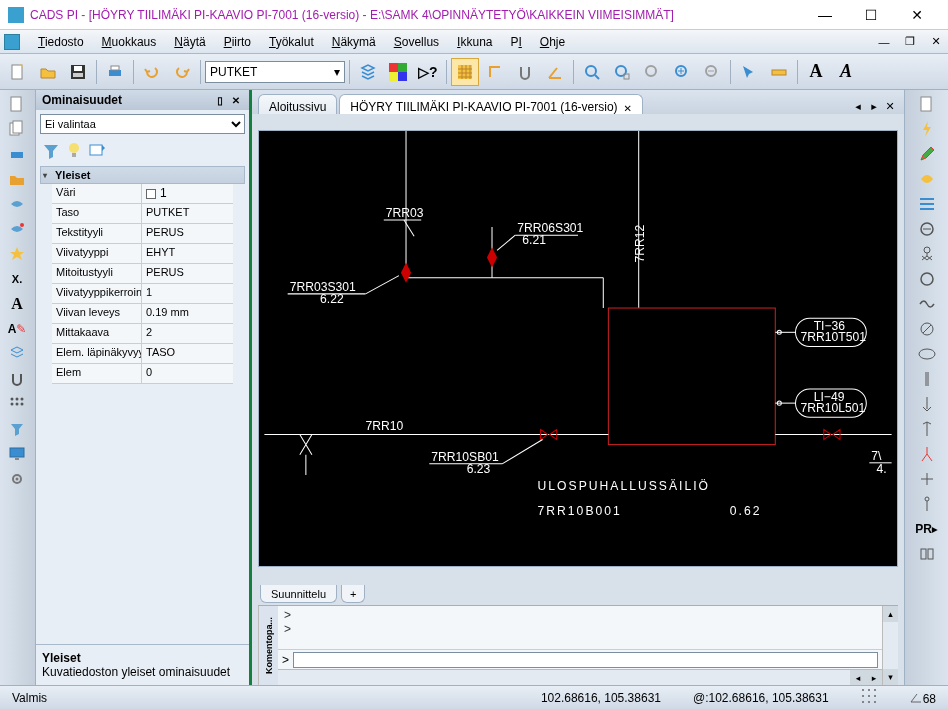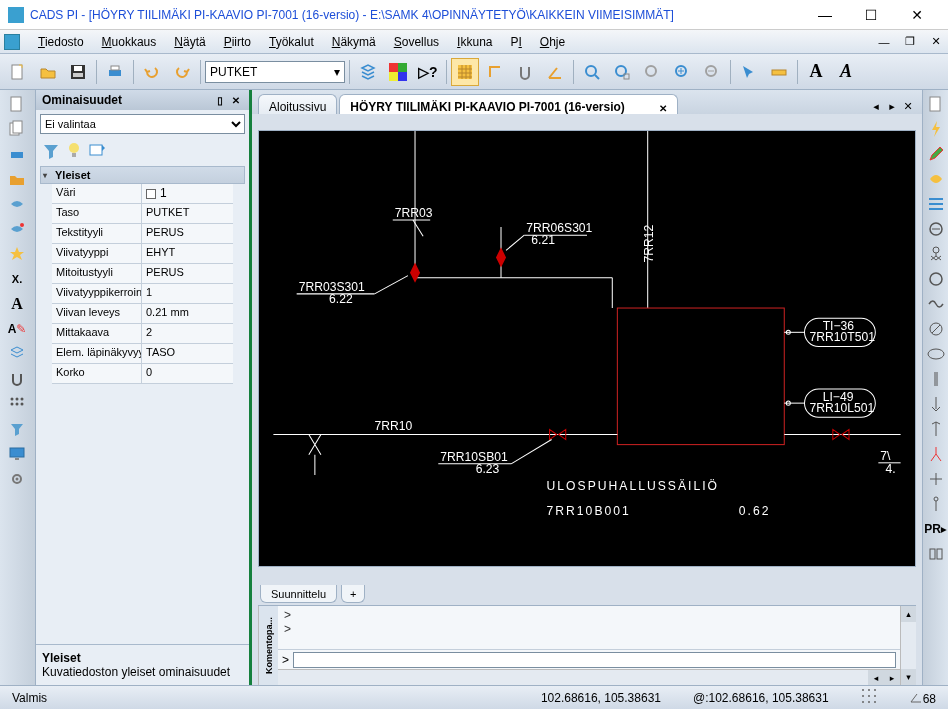--- a/index.html
+++ b/index.html
@@ -1,20 +1,20 @@
 <!DOCTYPE html>
 <html><head>
 <meta charset="utf-8">
 <style>
 * { margin: 0; padding: 0; box-sizing: border-box; font-family: "Segoe UI", Tahoma, sans-serif; font-size: 12px; }
 body { width: 948px; height: 709px; background: #e8e8e8; overflow: hidden; display: flex; flex-direction: column; }
 
 .titlebar { height: 30px; background: #fff; display: flex; align-items: center; padding: 0 8px; border-bottom: 1px solid #ccc; }
 .titlebar .icon { width: 16px; height: 16px; background: #3aa0d0; margin-right: 6px; }
-.titlebar .title { flex: 1; font-size: 12px; color: #1d4ed8; }
+.titlebar .title { flex: 1; font-size: 12px; color: #a21caf; }
 .titlebar .winctrl { width: 46px; height: 30px; display: flex; align-items: center; justify-content: center; font-size: 14px; cursor: pointer; }
 
 .menubar { height: 24px; background: linear-gradient(#f4f6f9,#dce5ef); display: flex; align-items: center; padding: 0 4px; border-bottom: 1px solid #a8b9cc; gap: 10px; }
 .menubar .appicon { width: 16px; height: 16px; background: #3aa0d0; border: 1px solid #2a80a0; margin-right: 4px; }
 .menubar .menuitem { padding: 2px 4px; cursor: pointer; }
 .menubar .menuitem u { text-decoration: underline; }
 .menubar .spacer { flex: 1; }
 .menubar .mdibtn { width: 16px; height: 16px; font-size: 11px; display: flex; align-items: center; justify-content: center; cursor: pointer; }
 
 .toolbar { height: 36px; background: linear-gradient(#e8eef5,#cfd9e6); border-bottom: 1px solid #9fb1c5; display: flex; align-items: center; padding: 0 4px; gap: 2px; }
@@ -38,21 +38,21 @@
 .prop-grid { margin: 0 16px; }
 .prop-row { display: flex; border-bottom: 1px solid #c4cfdb; height: 20px; background: #f4f7fa; }
 .prop-row .k { width: 90px; padding: 2px 4px; font-size: 11px; border-right: 1px solid #c4cfdb; overflow: hidden; white-space: nowrap; }
 .prop-row .v { flex: 1; padding: 2px 4px; font-size: 11px; }
 .prop-foot { margin-top: auto; padding: 6px; font-size: 11px; border-top: 1px solid #a8b9cc; }
 .prop-foot .ft { font-weight: bold; }
 
 .centerarea { flex: 1; display: flex; flex-direction: column; background: #d8e0ea; }
 .doctabs { height: 24px; display: flex; align-items: flex-end; padding: 0 6px; gap: 0; background: linear-gradient(#dbe4ee,#c9d4e1); }
 .doctab { height: 20px; padding: 0 10px; background: linear-gradient(#f5f8fb,#e6ecf3); border: 1px solid #9fb1c5; border-bottom: none; border-radius: 6px 6px 0 0; display: flex; align-items: flex-end; font-size: 11px; cursor: pointer; margin-right: 2px; }
-.doctab.active { background: #fff; font-weight: bold; gap: 28px; }
+.doctab.active { background: #fff; font-weight: normal; }
 .doctab .x { margin-left: 6px; font-size: 10px; }
 .doctabs .spc { flex: 1; }
 .doctabs .navbtn { width: 16px; height: 16px; font-size: 11px; display: flex; align-items: center; justify-content: center; cursor: pointer; }
 
 .canvas-wrap { flex: 1; display: flex; overflow: hidden; border: 1px solid #9fb1c5; margin: 16px 6px; }
 .canvas { flex: 1; background: #000; position: relative; overflow: hidden; }
 .canvas svg { width: 100%; height: 100%; }
 
 .bottabs { height: 22px; display: flex; align-items: center; padding: 0 8px; gap: 4px; }
 .bottab { height: 18px; padding: 0 10px; border: 1px solid #9fb1c5; border-top: none; border-radius: 0 0 6px 6px; background: #f0f4f8; font-size: 11px; display: flex; align-items: center; cursor: pointer; }
@@ -63,21 +63,21 @@
 .cmdbody { flex: 1; display: flex; flex-direction: column; }
 .cmdout { flex: 1; padding: 2px 6px; font-size: 11px; color: #333; }
 .cmdout div { line-height: 14px; }
 .cmdin { height: 20px; border-top: 1px solid #c4cfdb; display: flex; align-items: center; padding: 0 4px; }
 .cmdin input { flex: 1; border: 1px solid #7a8ea0; height: 16px; font-size: 11px; padding: 0 4px; }
 .cmdscroll { width: 16px; background: #e4eaf1; border-left: 1px solid #bbb; position: relative; }
 .cmdscroll .arrow { position: absolute; left: 0; right: 0; height: 16px; display:flex; align-items:center; justify-content:center; font-size:9px; background:#d0d8e0; }
 .hscroll { height: 16px; background: #e4eaf1; border-top: 1px solid #bbb; position: relative; }
 .hscroll .arrow { position: absolute; top: 0; bottom: 0; width: 16px; display:flex; align-items:center; justify-content:center; font-size:9px; background:#d0d8e0; }
 
-.righttools { width: 26px; background: linear-gradient(to left,#dbe4ee,#c4cfdb); border-left: 1px solid #9fb1c5; display: flex; flex-direction: column; padding: 2px 2px; gap: 1px; align-items: center; }
+.righttools { width: 44px; background: linear-gradient(to left,#dbe4ee,#c4cfdb); border-left: 1px solid #9fb1c5; display: flex; flex-direction: column; padding: 2px 2px; gap: 1px; align-items: center; }
 
 .statusbar { height: 24px; background: linear-gradient(#e8eef5,#cfd9e6); border-top: 1px solid #9fb1c5; display: flex; align-items: center; padding: 0 6px; font-size: 11px; gap: 20px; }
 .statusbar .cell { padding: 0 6px; }
 .statusbar .spc { flex: 1; }
 
 .swatch4 { width: 18px; height: 18px; display: grid; grid-template: 1fr 1fr / 1fr 1fr; }
 .swatch4 div:nth-child(1){background:#e33;} .swatch4 div:nth-child(2){background:#3a3;} .swatch4 div:nth-child(3){background:#ee3;} .swatch4 div:nth-child(4){background:#33e;}
 .colorbox { width: 10px; height: 10px; border: 1px solid #666; background: #fff; display: inline-block; margin-right: 4px; vertical-align: middle; }
 </style>
 </head>
@@ -368,32 +368,32 @@
       <div class="prop-row">
           <div class="k">Mitoitustyyli</div>
           <div class="v">PERUS</div>
         </div>
       <div class="prop-row">
           <div class="k">Viivatyyppikerroin</div>
           <div class="v">1</div>
         </div>
       <div class="prop-row">
           <div class="k">Viivan leveys</div>
-          <div class="v">0.21 mm</div>
+          <div class="v">0.19 mm</div>
         </div>
       <div class="prop-row">
           <div class="k">Mittakaava</div>
           <div class="v">2</div>
         </div>
       <div class="prop-row">
           <div class="k">Elem. läpinäkyvyys</div>
           <div class="v">TASO</div>
         </div>
       <div class="prop-row">
-          <div class="k">Korko</div>
+          <div class="k">Elem</div>
           <div class="v">0</div>
         </div>
     </div>
     <div class="prop-foot">
       <div class="ft">Yleiset</div>
       <div>Kuvatiedoston yleiset ominaisuudet</div>
     </div>
   </div>
 
   <div class="centerarea">

